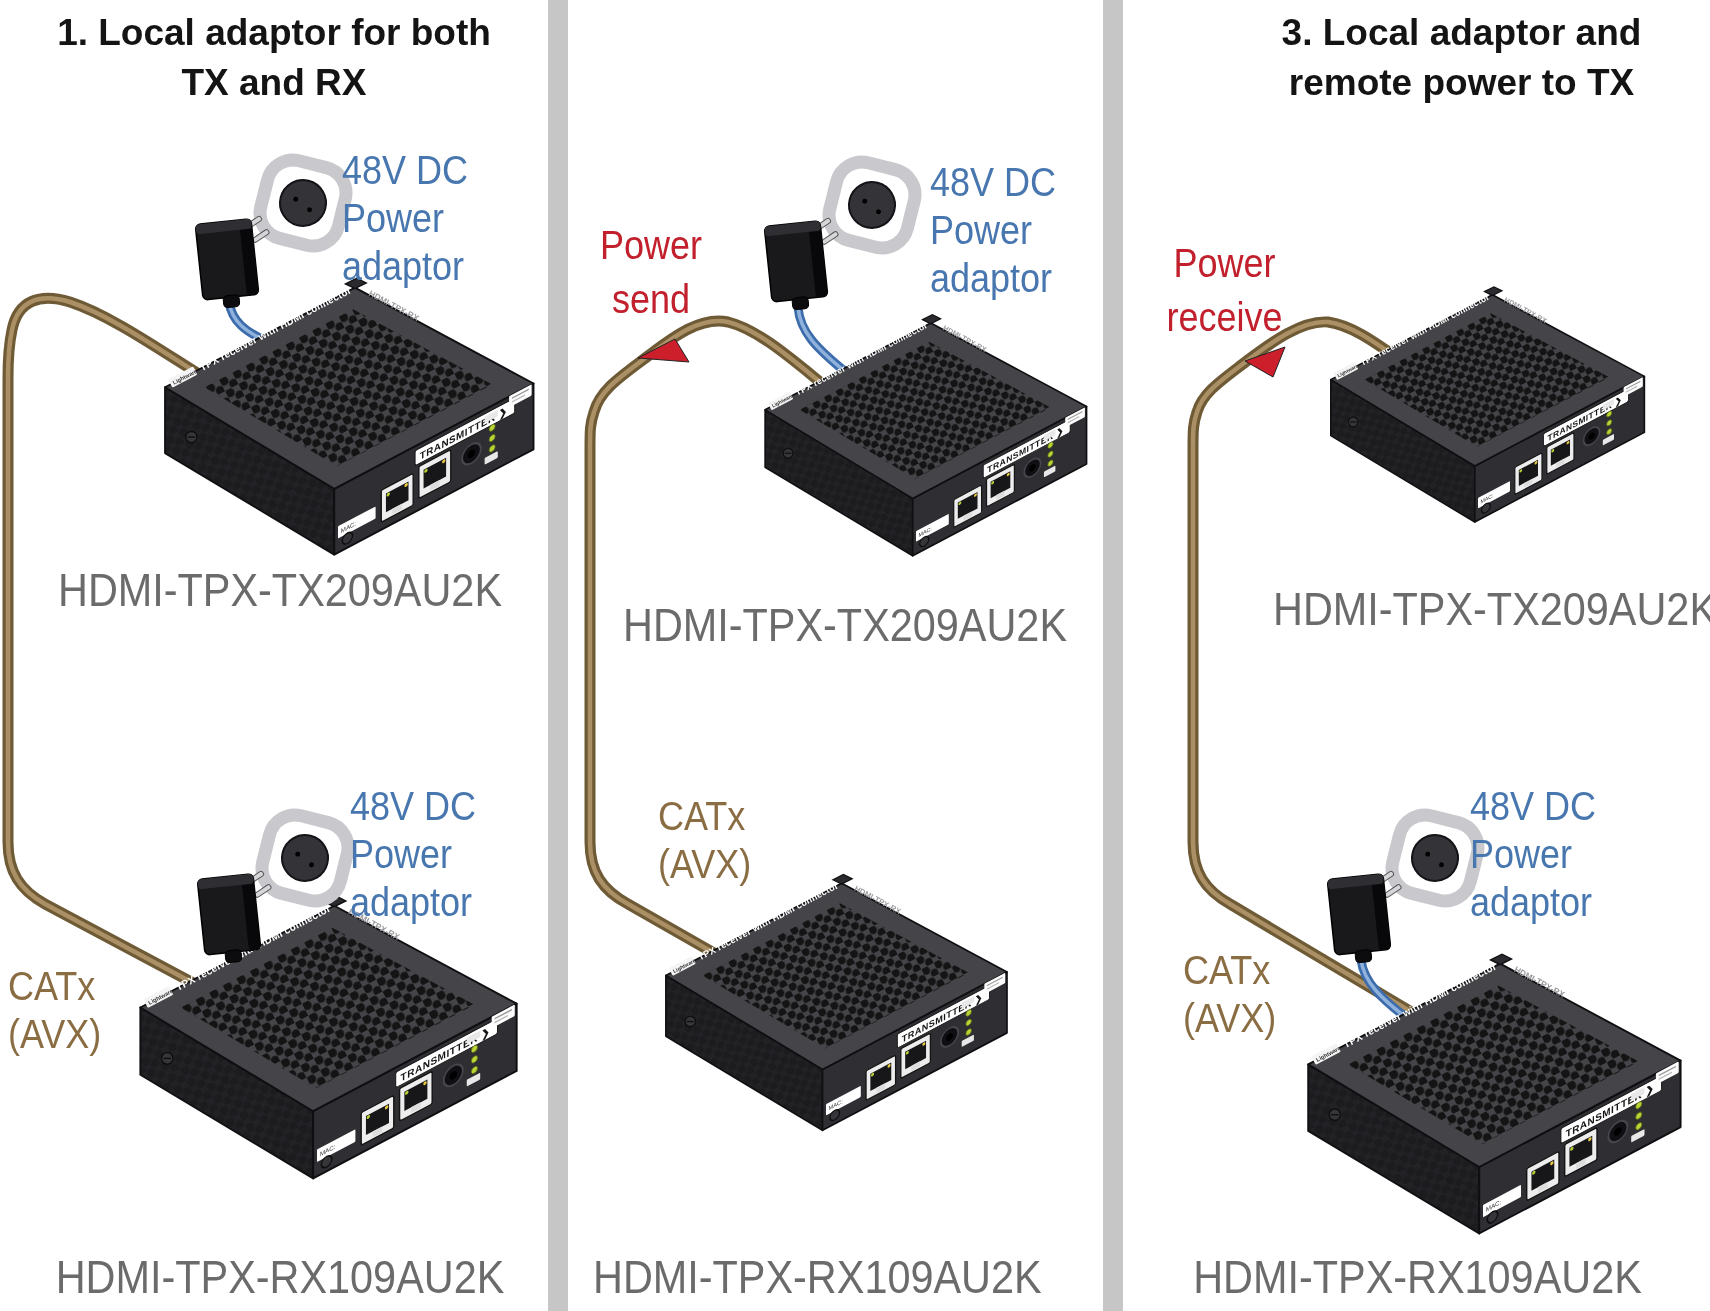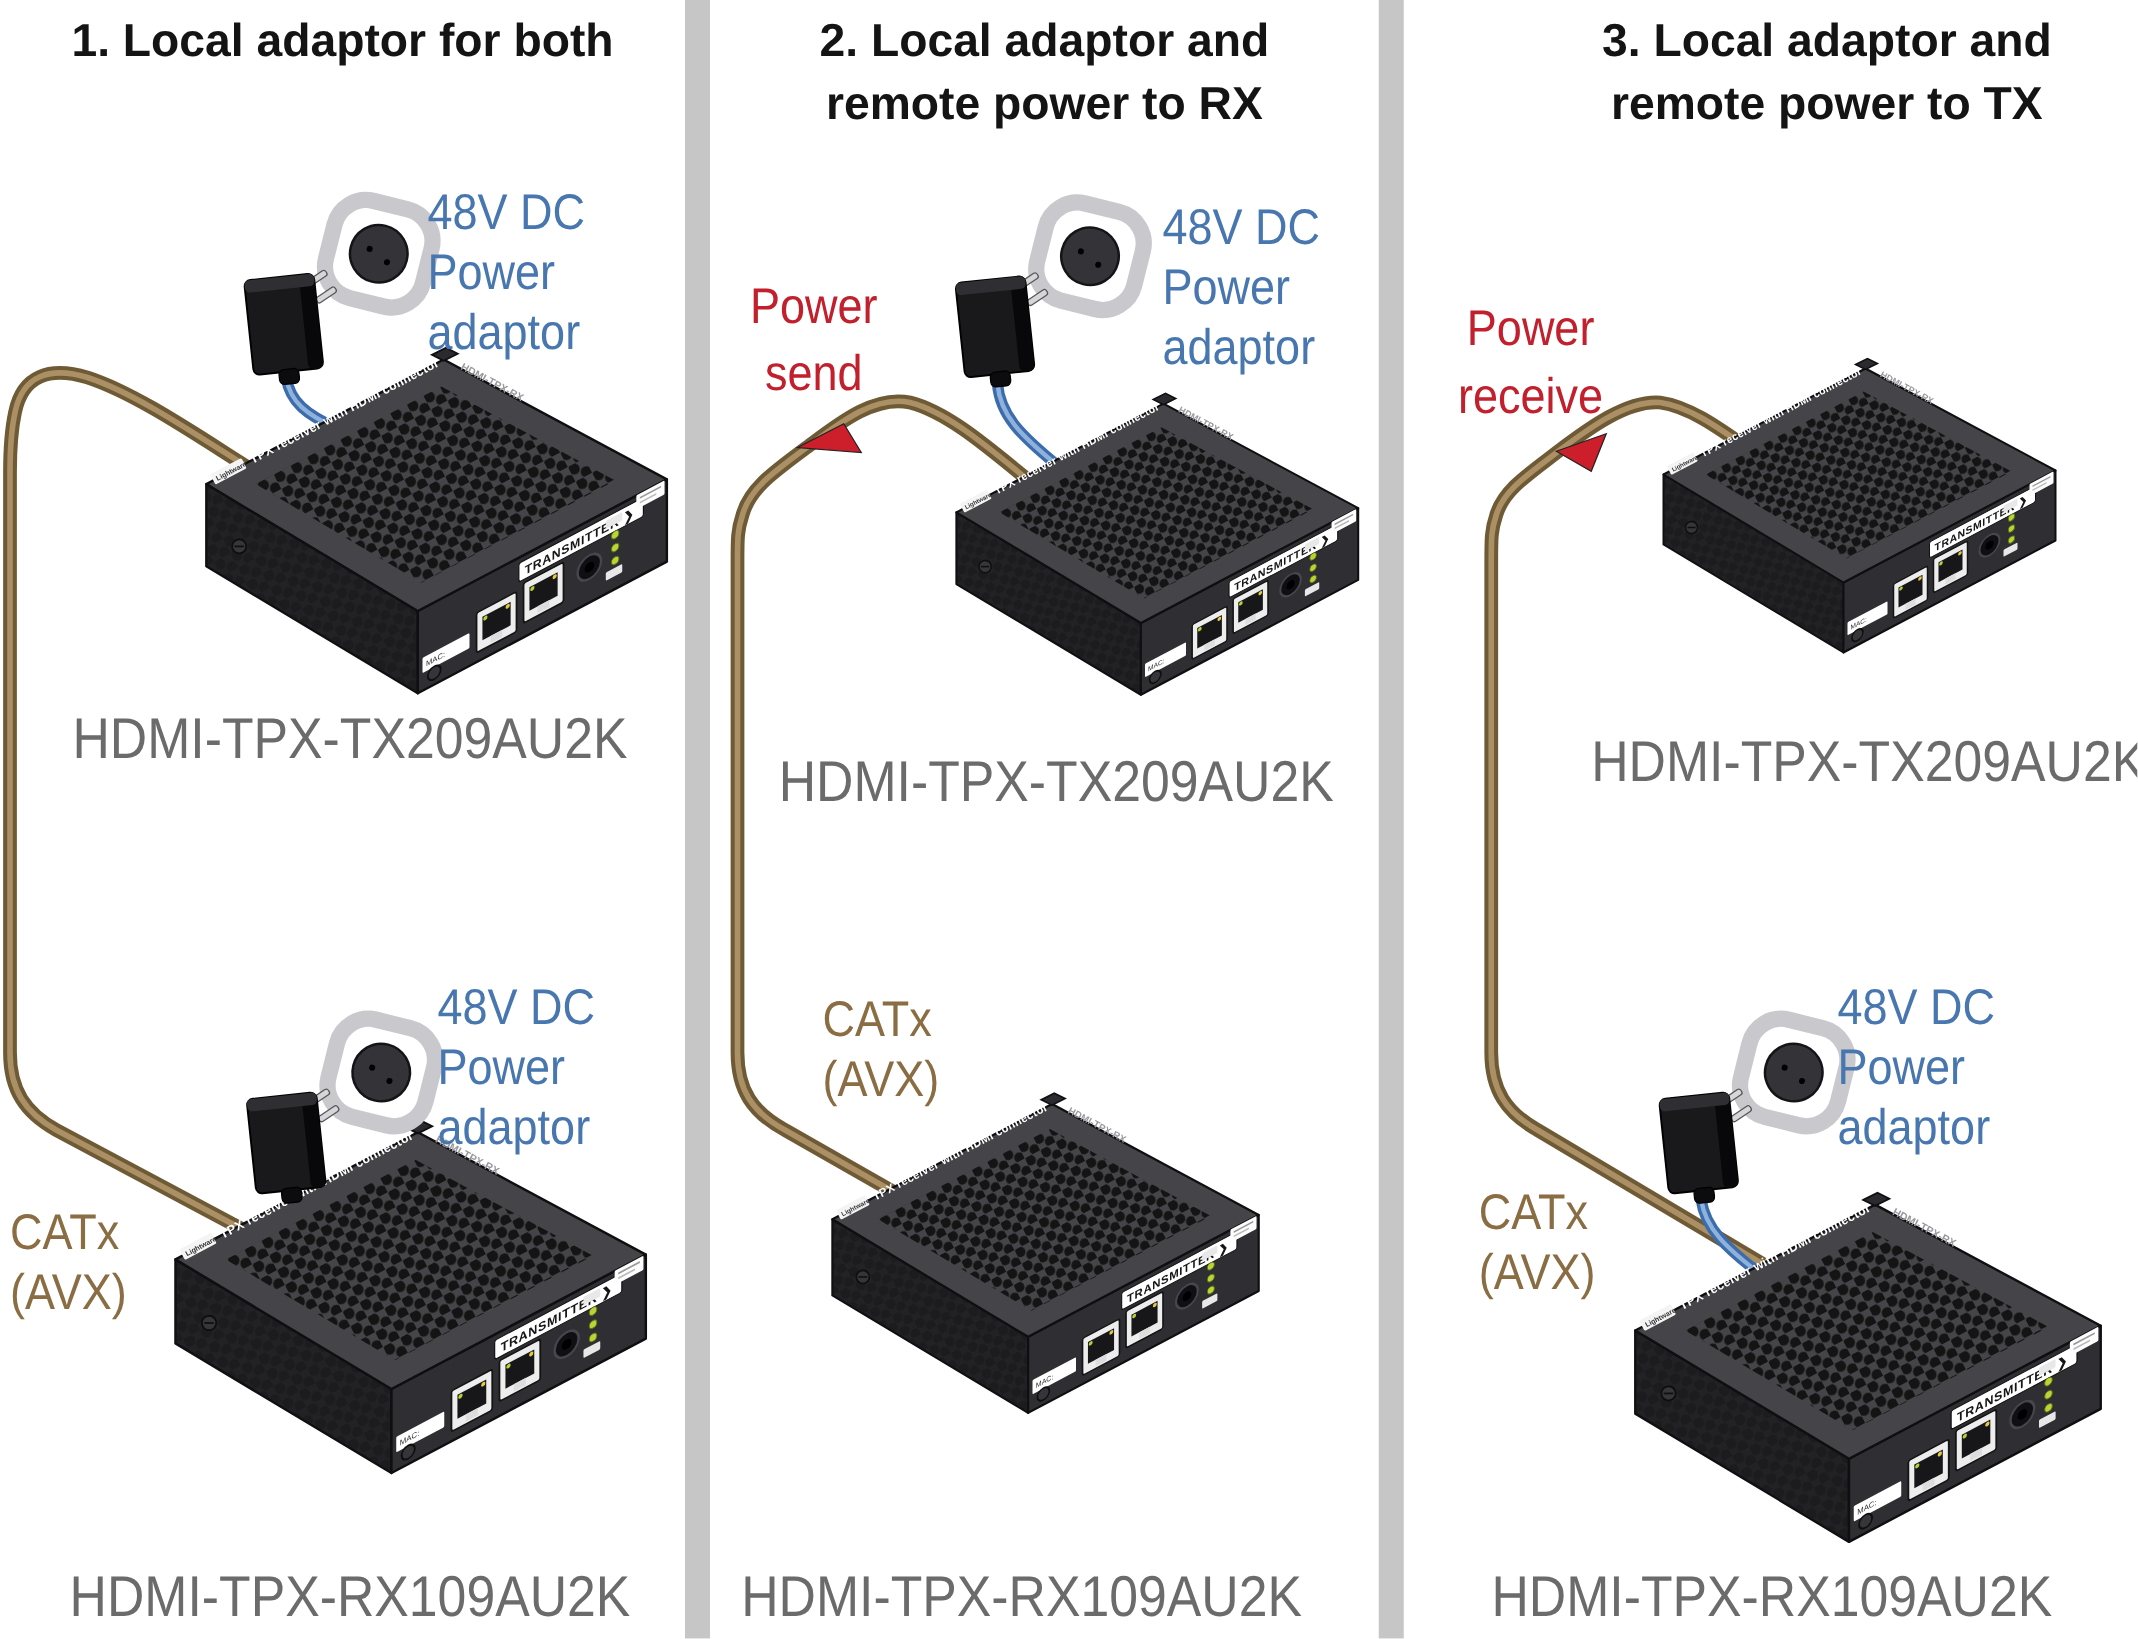--- a/index.html
+++ b/index.html
@@ -163,24 +163,21 @@
     <use href="#device" transform="translate(1293,958) scale(0.95)"></use>
 
     <use href="#psu" transform="translate(191,141)"></use>
     <use href="#psu" transform="translate(193,796)"></use>
     <use href="#psu" transform="translate(760,143)"></use>
     <use href="#psu" transform="translate(1323,796)"></use>
   </svg>
 
   <div class="title" style="left:0;width:548px;top:8px">
     <div>1. Local adaptor for both</div>
-  </div>
-  <div class="title" style="left:568px;width:535px;top:8px">
-    <div>2. Local adaptor and</div>
-    <div>remote power to RX</div>
+    <div>TX and RX</div>
   </div>
   <div class="title" style="left:1168px;width:587px;top:8px">
     <div>3. Local adaptor and</div>
     <div>remote power to TX</div>
   </div>
 
   <div class="ann blue" style="left:342px;top:146px">
     <div>48V DC</div>
     <div>Power</div>
     <div>adaptor</div>

